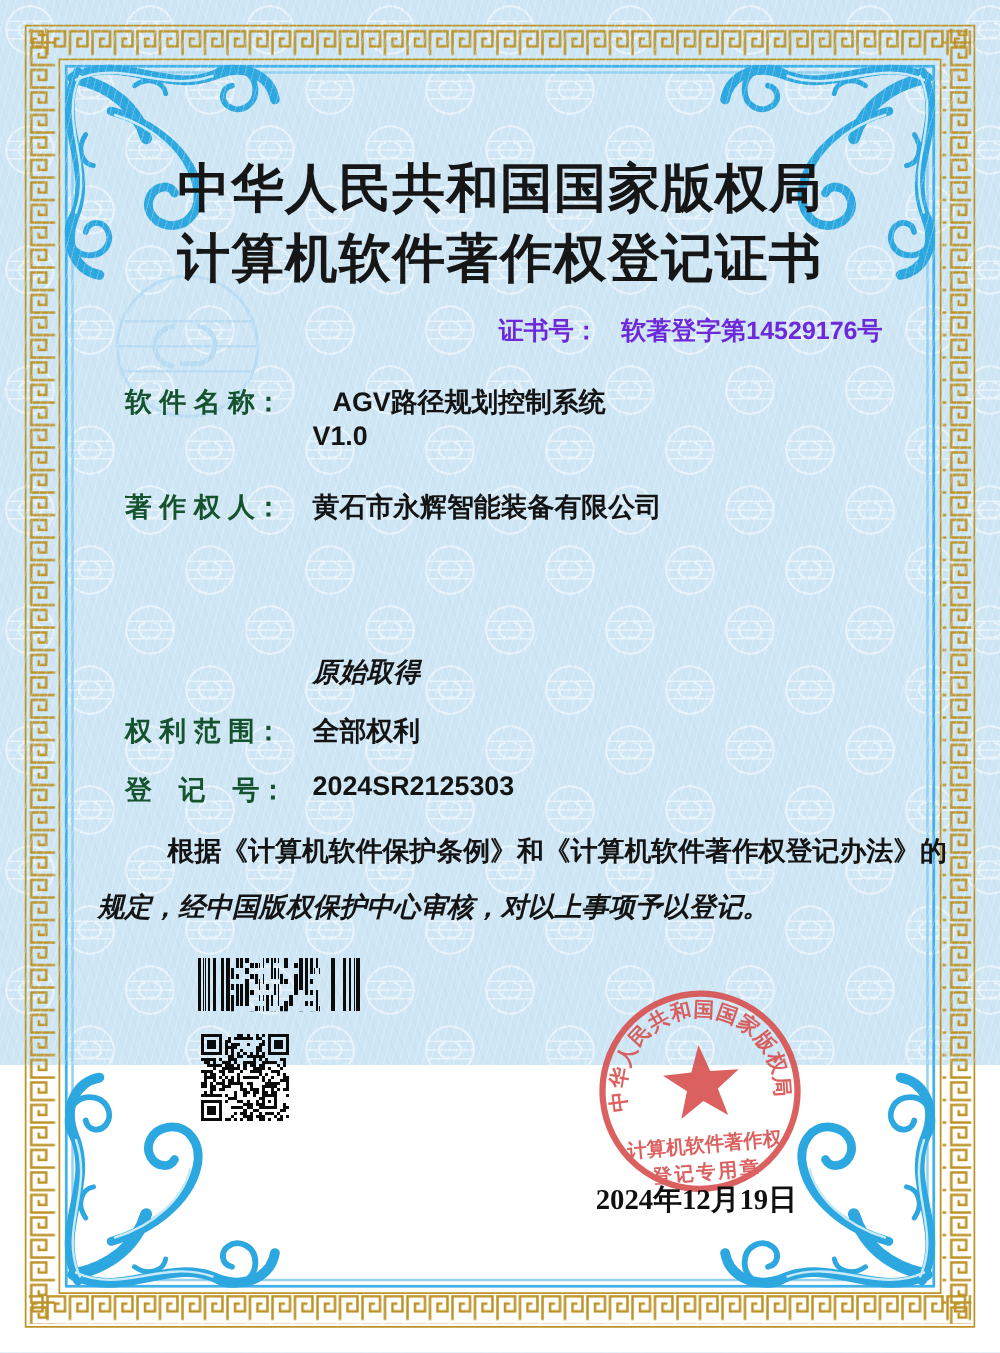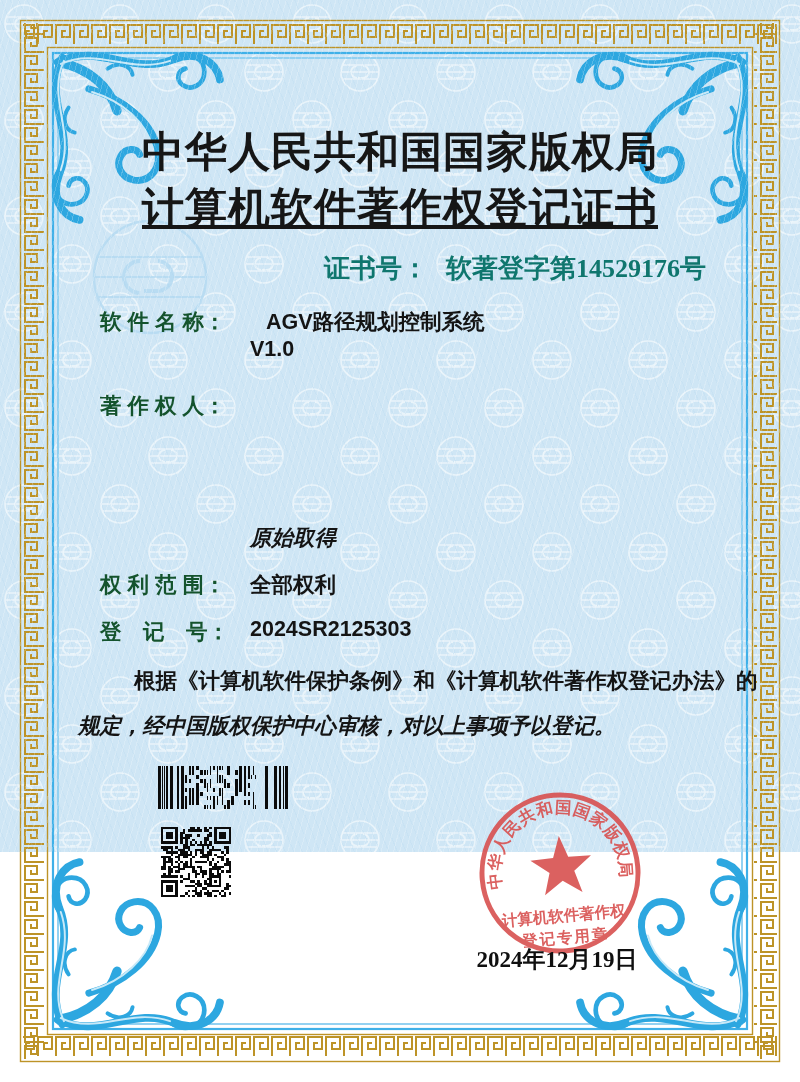--- a/index.html
+++ b/index.html
@@ -9,22 +9,22 @@
   
   .page::before{content:"";position:absolute;inset:0;z-index:1;pointer-events:none;
     background:
       repeating-linear-gradient(105deg, rgba(255,255,255,.20) 0 1px, transparent 1px 6px),
       repeating-linear-gradient(68deg, rgba(160,205,235,.14) 0 1px, transparent 1px 8px);}
   .bg-svg{position:absolute;left:0;top:0;z-index:0;}
   .content{position:absolute;inset:0;z-index:2;}
   .abs{position:absolute;}
   .title{width:800px;text-align:center;font-family:"Liberation Serif", serif;
          font-weight:700;font-size:42px;color:#161616;letter-spacing:1px;line-height:48px;}
-  .certno{right:94px;top:251px;font-family:Liberation Serif, serif;font-weight:700;
-          font-size:26px;color:#0f766e;}
+  .certno{right:94px;top:251px;font-family:Liberation Sans, sans-serif;font-weight:700;
+          font-size:20px;color:#6d28d9;}
   .certno .gap{display:inline-block;width:18px;}
   .lbl{left:100px;font-size:21.5px;font-weight:700;color:#14532d;white-space:pre;}
   .val{left:250px;font-size:21.5px;font-weight:600;color:#141414;white-space:pre;}
   .para{font-size:21.5px;font-weight:600;color:#141414;white-space:pre;text-align:right;}
   .date{left:427px;top:944px;width:260px;text-align:center;
         font-family:"Liberation Serif", serif;font-weight:700;font-size:23px;color:#101010;}
   .seal{left:458px;top:771px;opacity:.9;}
   .codes svg{display:block;}
 </style>
 </head>
@@ -89,31 +89,32 @@
 
     <use href="#flourish"></use>
     <use href="#flourish" transform="translate(800,0) scale(-1,1)"></use>
     <use href="#flourish" transform="translate(0,1082) scale(1,-1)"></use>
     <use href="#flourish" transform="translate(800,1082) scale(-1,-1)"></use>
   </svg>
 
   <div class="content">
 
     <div class="abs title" style="top:128px;">中华人民共和国国家版权局</div>
-    <div class="abs title" style="top:184px;text-decoration:underline;">计算机软件著作权登记证书</div>
+    <div class="abs title" style="top:184px;">计算机软件著作权登记证书</div>
 
     <div class="abs certno">
       <span>证书号：</span><span class="gap"></span><span>软著登字第14529176号</span>
     </div>
 
     <div class="abs lbl" style="top:307px;">软 件 名 称：</div>
     <div class="abs val" style="top:307px;margin-left:16px;">AGV路径规划控制系统</div>
     <div class="abs val" style="top:337px;">V1.0</div>
 
     <div class="abs lbl" style="top:391px;">著 作 权 人：</div>
+    <div class="abs val" style="top:391px;">黄石市永辉智能装备有限公司</div>
 
     <div class="abs val" style="top:523px;font-style:italic;">原始取得</div>
 
     <div class="abs lbl" style="top:570px;">权 利 范 围：</div>
     <div class="abs val" style="top:570px;">全部权利</div>
 
     <div class="abs lbl" style="top:617px;">登　记　号：</div>
     <div class="abs val" style="top:617px;">2024SR2125303</div>
 
     <div class="abs para" style="left:134px;top:666px;">根据《计算机软件保护条例》和《计算机软件著作权登记办法》的</div>

